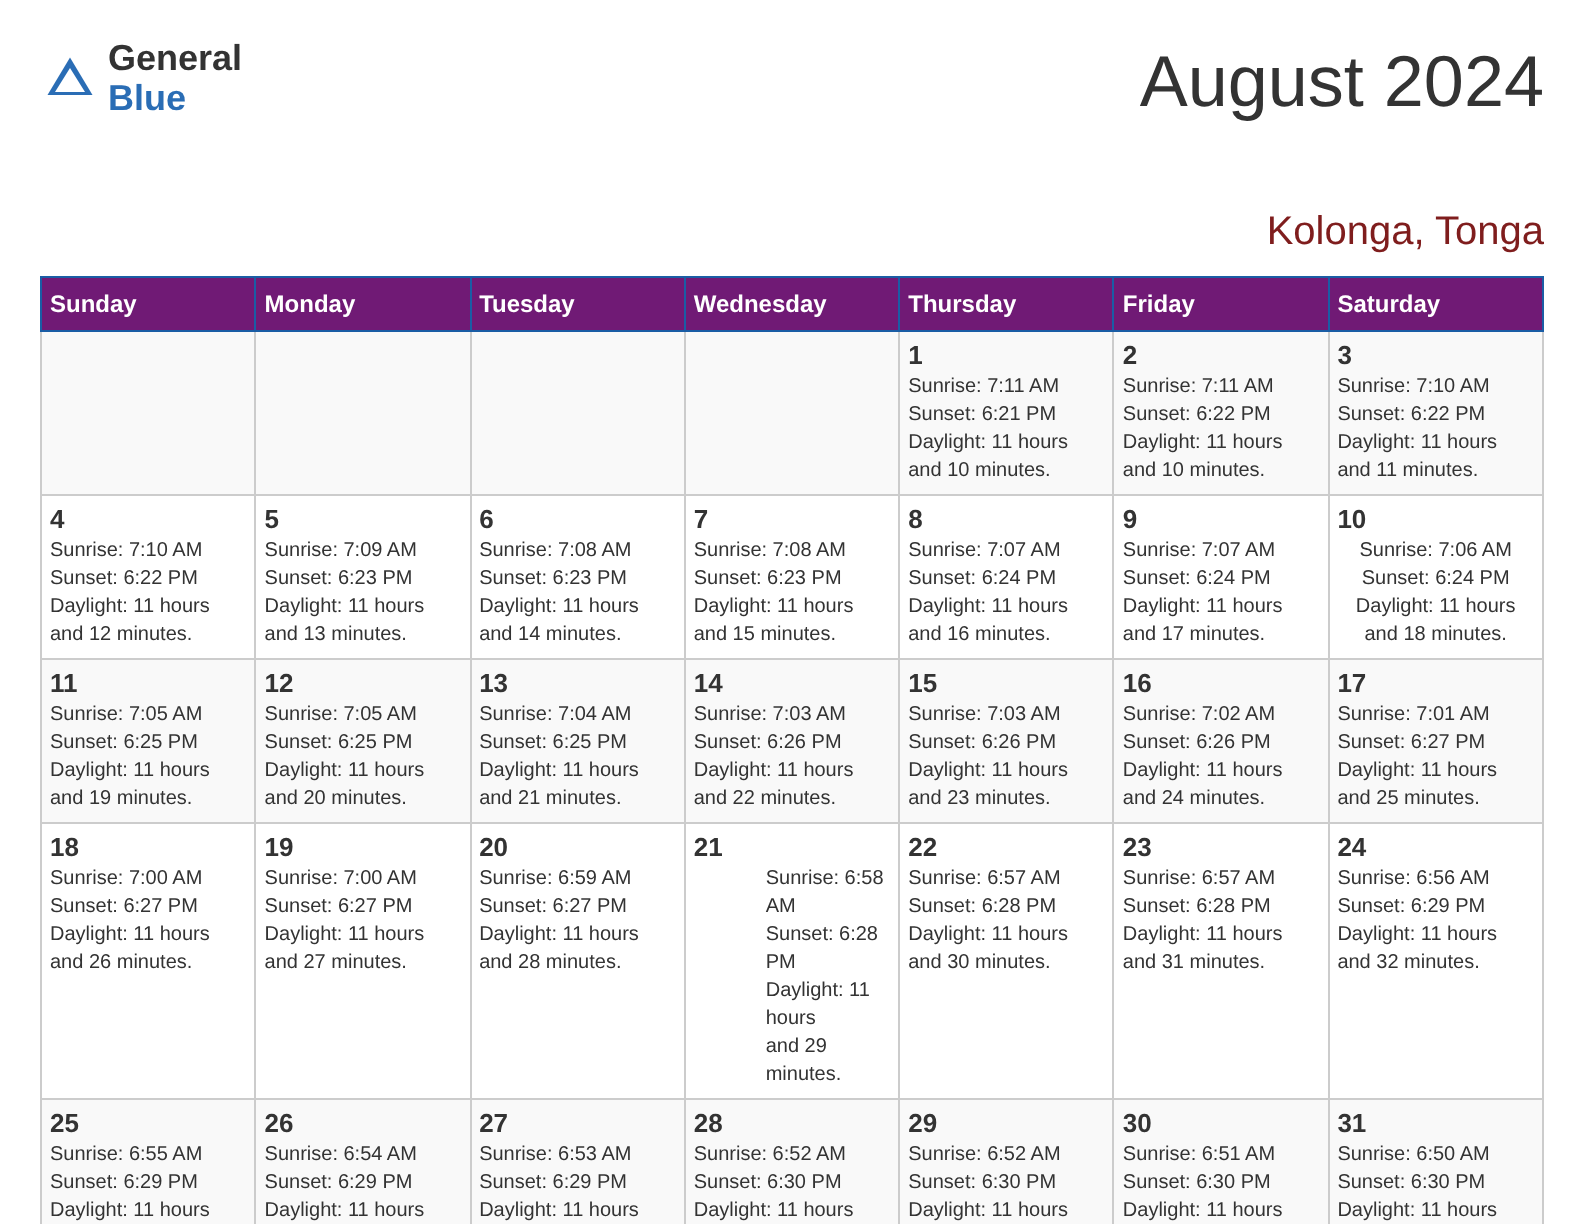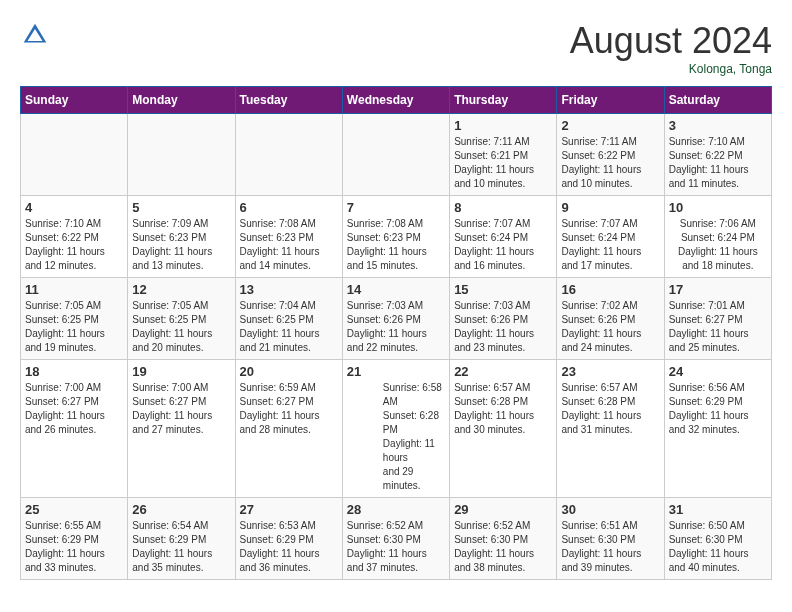--- a/index.html
+++ b/index.html
@@ -42,23 +42,24 @@
     }
     .title-block {
       text-align: right;
     }
     .title-block h1 {
       font-size: 36px;
       font-weight: normal;
       color: #333;
     }
     .title-block h2 {
-      font-size: 12px;
+      font-size: 20px;
       font-weight: normal;
-      color: #14532d;
+      color: #7f1d1d;
+      margin-top: 43px;
     }
     table {
       width: 100%;
       border-collapse: collapse;
       font-size: 11px;
     }
     thead tr th {
       background-color: #701a75;
       color: #fff;
       padding: 6px 4px;
@@ -96,20 +97,24 @@
   </style>
 </head>
 <body>
 
 <div class="header">
   <div class="logo">
     <svg class="logo-icon" viewBox="0 0 40 40" xmlns="http://www.w3.org/2000/svg">
       <polygon points="20,5 35,30 5,30" fill="#2a6db5"></polygon>
       <polygon points="20,12 30,28 10,28" fill="#fff"></polygon>
     </svg>
+    <div class="logo-text">
+      <span class="logo-general">General</span>
+      <span class="logo-blue">Blue</span>
+    </div>
   </div>
   <div class="title-block">
     <h1>August 2024</h1>
     <h2>Kolonga, Tonga</h2>
   </div>
 </div>
 
 <table>
   <thead>
     <tr>

